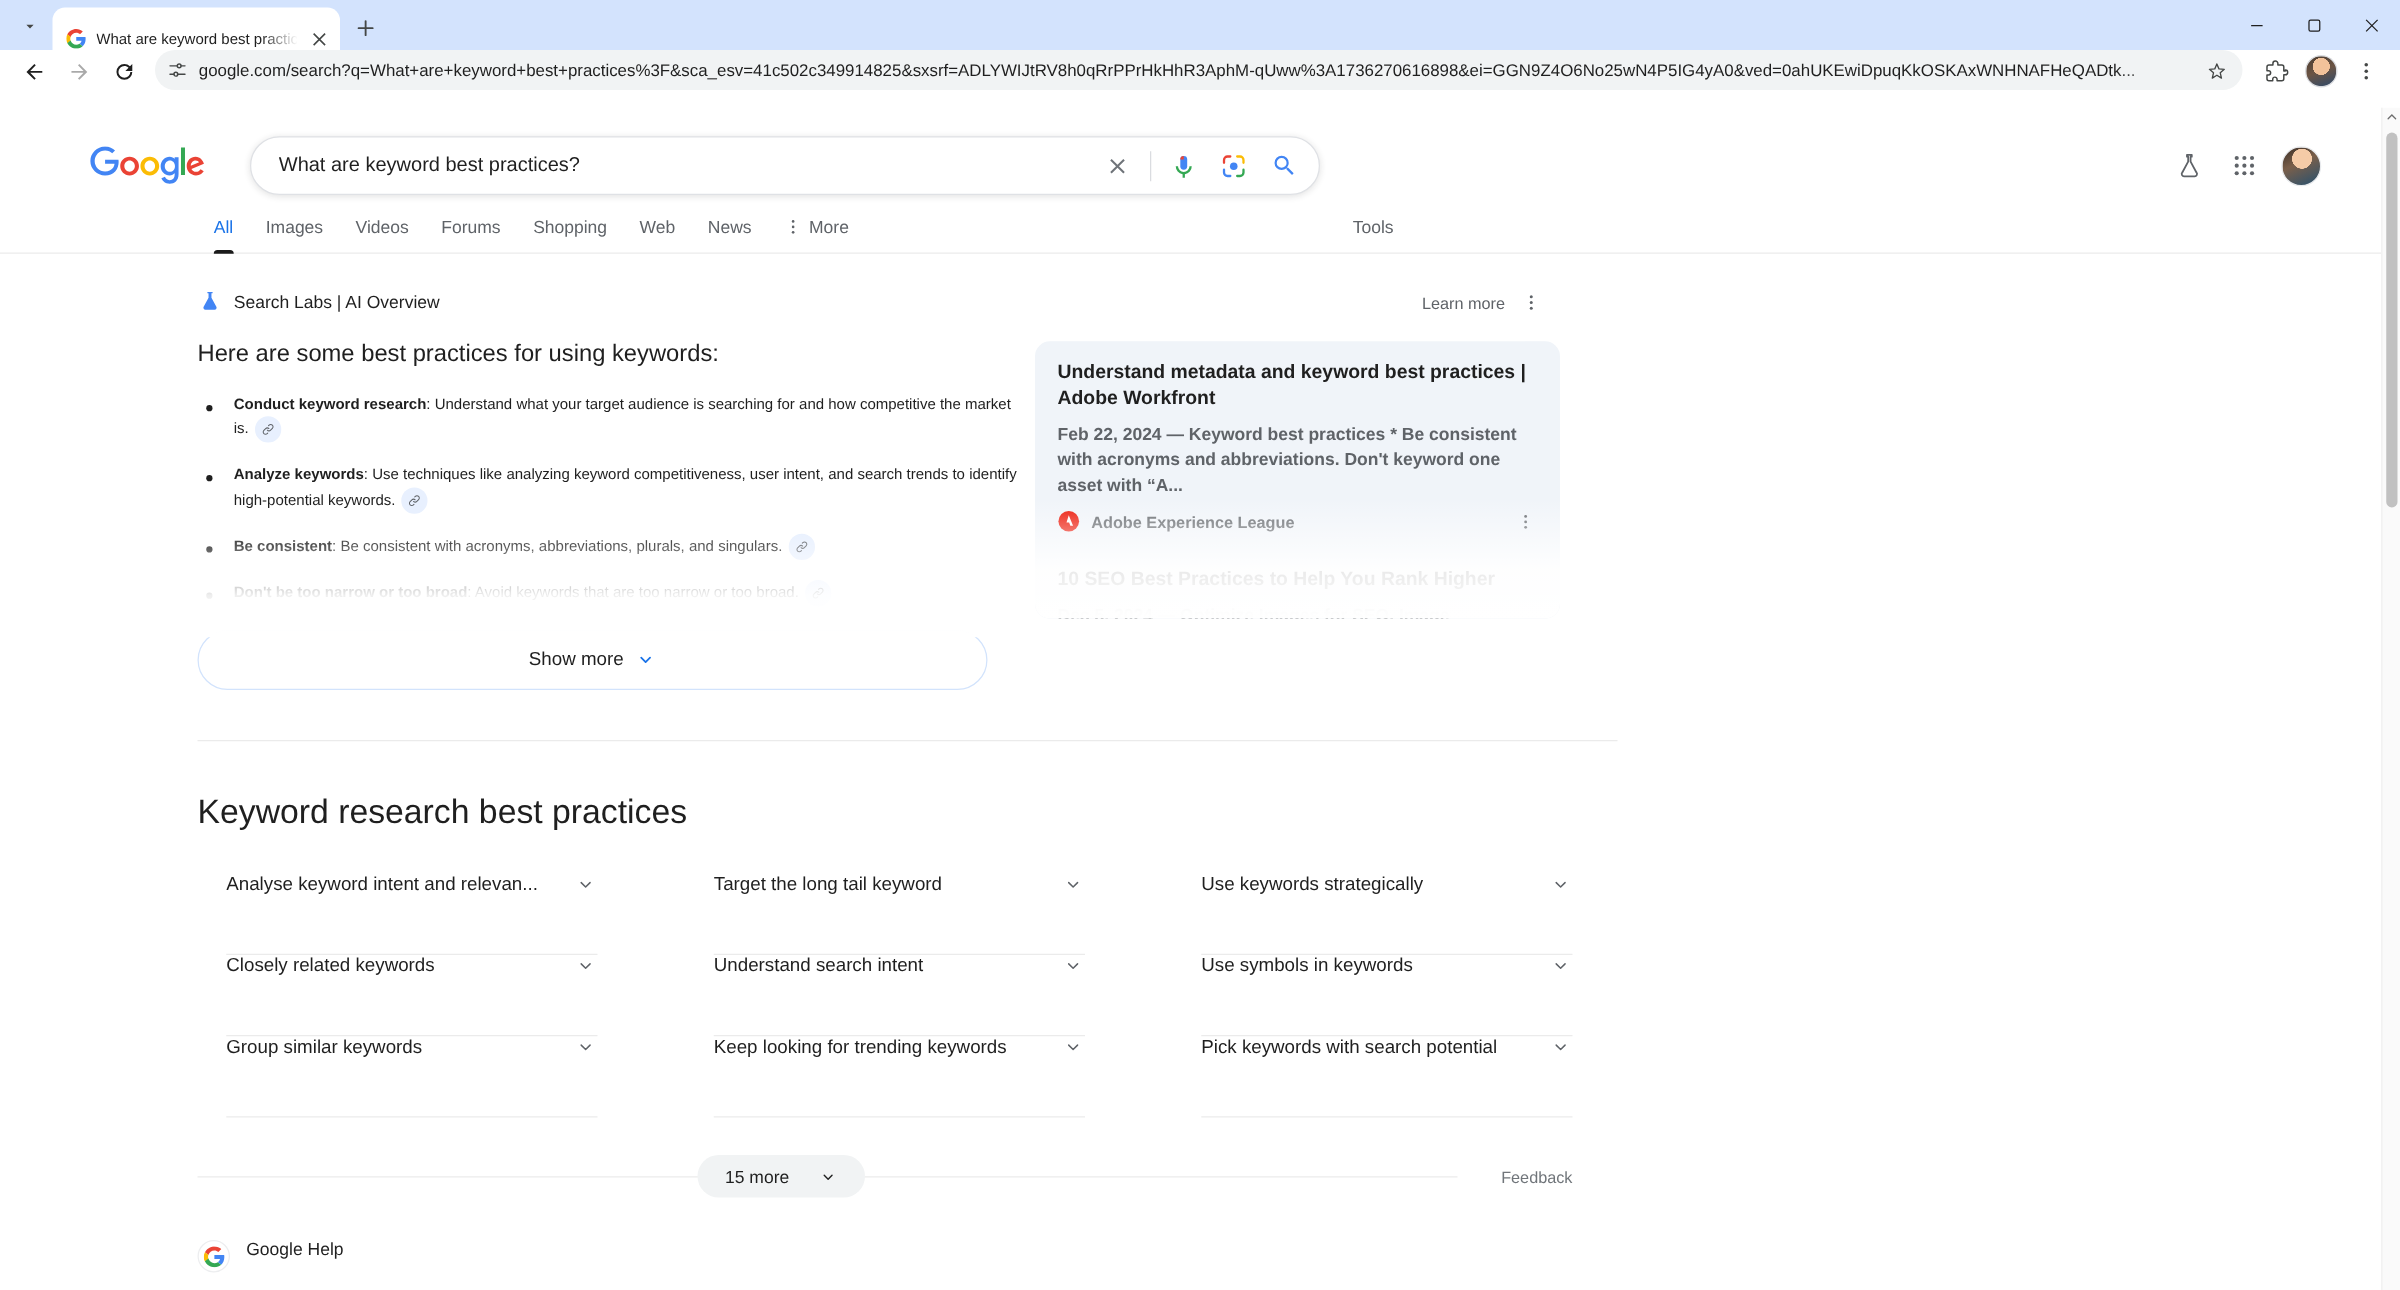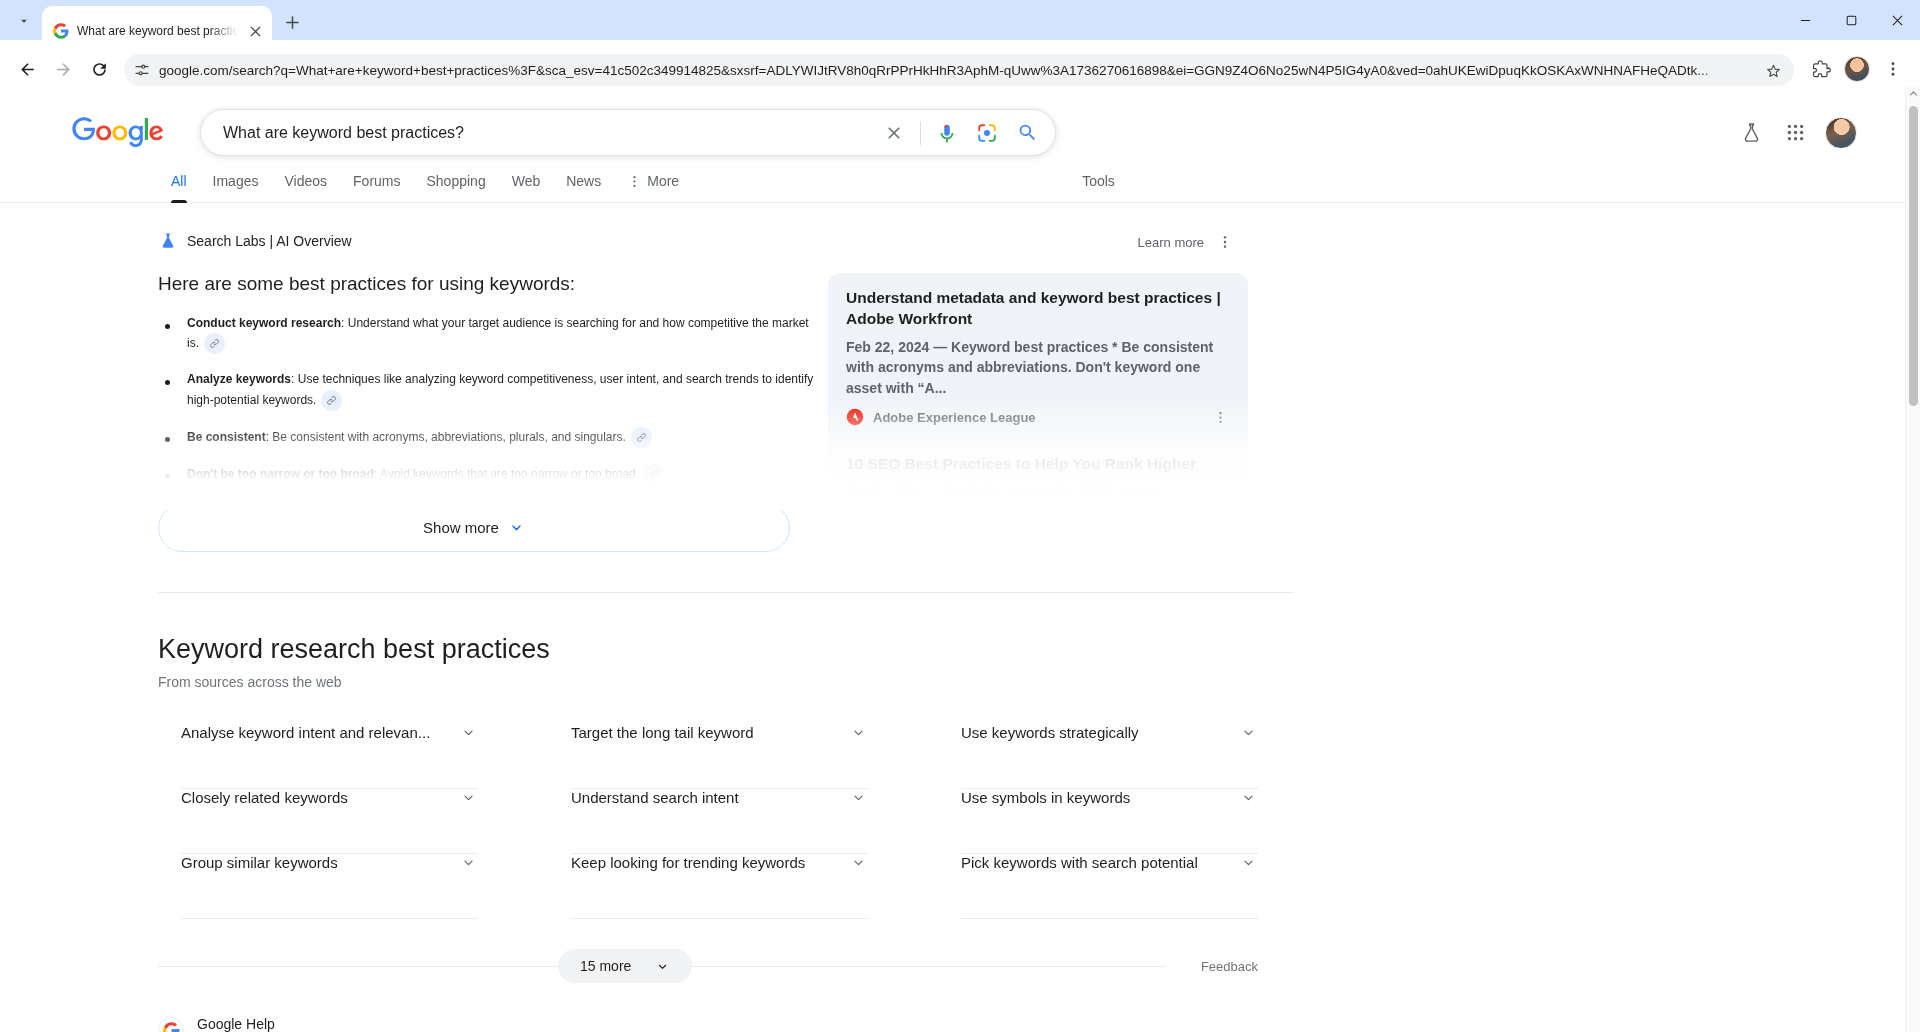--- a/index.html
+++ b/index.html
@@ -41,21 +41,21 @@
     width: 28px; height: 28px; margin: 0 0 4px 6px; border-radius: 50%;
     display: flex; align-items: center; justify-content: center; cursor: pointer;
   }
   .win-controls { margin-left: auto; display: flex; align-items: center; height: 40px; }
   .win-btn {
     width: 46px; height: 40px; display: flex; align-items: center; justify-content: center;
     cursor: pointer;
   }
 
   .toolbar {
-    height: 46px; background: #fff; display: flex; align-items: flex-end;
+    height: 46px; background: #fff; display: flex; align-items: flex-start;
     padding: 0 10px; gap: 2px; flex: 0 0 46px;
   }
   .nav-btn {
     width: 34px; height: 34px; border-radius: 50%; display: flex;
     align-items: center; justify-content: center; cursor: pointer; flex: 0 0 34px;
   }
   .nav-btn.disabled { opacity: .38; cursor: default; }
   .omnibox {
     flex: 1 1 auto; height: 32px; background: #f1f3f4; border-radius: 16px;
     display: flex; align-items: center; margin: 0 8px 0 6px; padding: 0 12px 0 10px;
@@ -572,21 +572,20 @@
 
               </div>
             </div>
           </div>
         </div>
 
         <div class="hr-sep"></div>
 
         <div class="kw-section">
           <div class="kw-title">Keyword research best practices</div>
-          <div class="kw-sub">From sources across the web</div>
 
           <div class="kw-grid">
             <div class="kw-item">
               <span class="kw-label">Analyse keyword intent and relevan...</span>
               <span class="kw-chev">
                 <svg width="17" height="17" viewBox="0 0 24 24">
                     <path d="M7 10l5 5 5-5" fill="none" stroke="#5f6368" stroke-width="1.7" stroke-linecap="round" stroke-linejoin="round"></path>
                   </svg>
               </span>
             </div>

